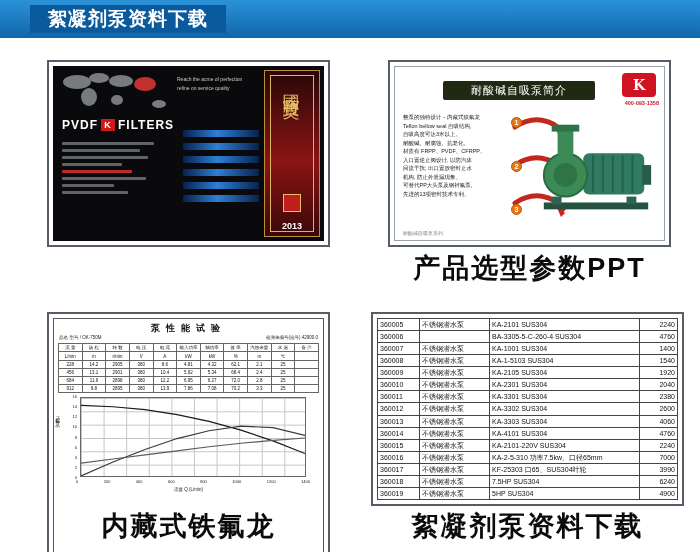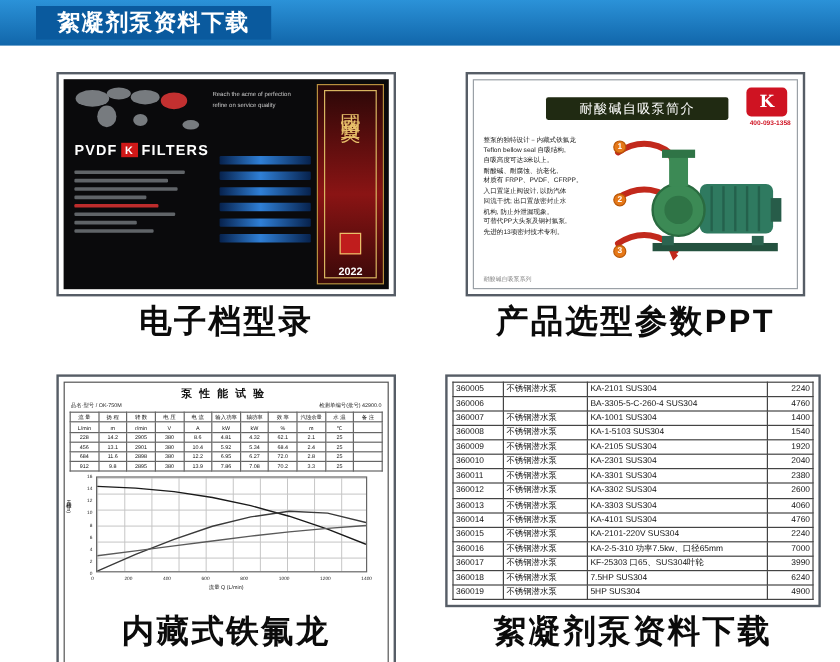--- a/index.html
+++ b/index.html
@@ -44,21 +44,21 @@
   .seal-text{position:absolute;top:10px;left:50%;transform:translateX(-50%);
              writing-mode:vertical-rl;color:#e8c06a;font-size:17px;letter-spacing:4px;
              font-family:"DejaVu Serif",serif}
   .seal-badge{position:absolute;bottom:24px;left:50%;transform:translateX(-50%);
               width:18px;height:18px;background:#c01d1d;border:1px solid #e8c06a}
   .seal-year{position:absolute;bottom:5px;left:0;right:0;text-align:center;color:#fff;
              font-size:9px;font-weight:bold}
 
   
   .ppt{position:relative;width:100%;height:100%;background:#fff;border:1px solid #9aa0a6}
-  .ppt-title{position:absolute;left:60px;top:14px;width:152px;height:19px;background:#202a12;
+  .ppt-title{position:absolute;left:48px;top:14px;width:152px;height:19px;background:#202a12;
              color:#fff;font-size:11px;letter-spacing:1px;border-radius:2px;
              display:flex;align-items:center;justify-content:center}
   .ppt-logo{position:absolute;right:8px;top:6px;width:34px;height:24px;background:#cf1322;
             border-radius:4px;color:#fff;font-weight:bold;font-size:14px;
             display:flex;align-items:center;justify-content:center;
             font-family:"DejaVu Serif",serif}
   .ppt-phone{position:absolute;right:5px;top:33px;font-size:5.5px;color:#cf1322;font-weight:bold}
   .ppt-body{position:absolute;left:8px;top:46px;width:106px;font-size:5.5px;
             line-height:1.55;color:#1a1a1a}
   .ppt-foot{position:absolute;left:8px;bottom:4px;font-size:5px;color:#888}
@@ -150,25 +150,24 @@
         <div class="bar"></div>
         <div class="bar"></div>
         <div class="bar"></div>
         <div class="bar"></div>
         <div class="bar"></div>
       </div>
       <div class="seal">
         <div class="seal-inner"></div>
         <div class="seal-text">國寶獎</div>
         <div class="seal-badge"></div>
-        <div class="seal-year">2022</div>
+        <div class="seal-year">2013</div>
       </div>
     </div>
   </div>
-  <div class="caption" style="left:47px;top:250px;width:283px">电子档型录</div>
 
   <div class="frame f2">
     <div class="ppt">
       <div class="ppt-title">耐酸碱自吸泵简介</div>
       <div class="ppt-logo">K</div>
       <div class="ppt-phone">400-093-1358</div>
       <div class="ppt-body">
 
       <div>整泵的独特设计－内藏式铁氟龙</div>
           <div>Teflon bellow seal 自吸结构,</div>

